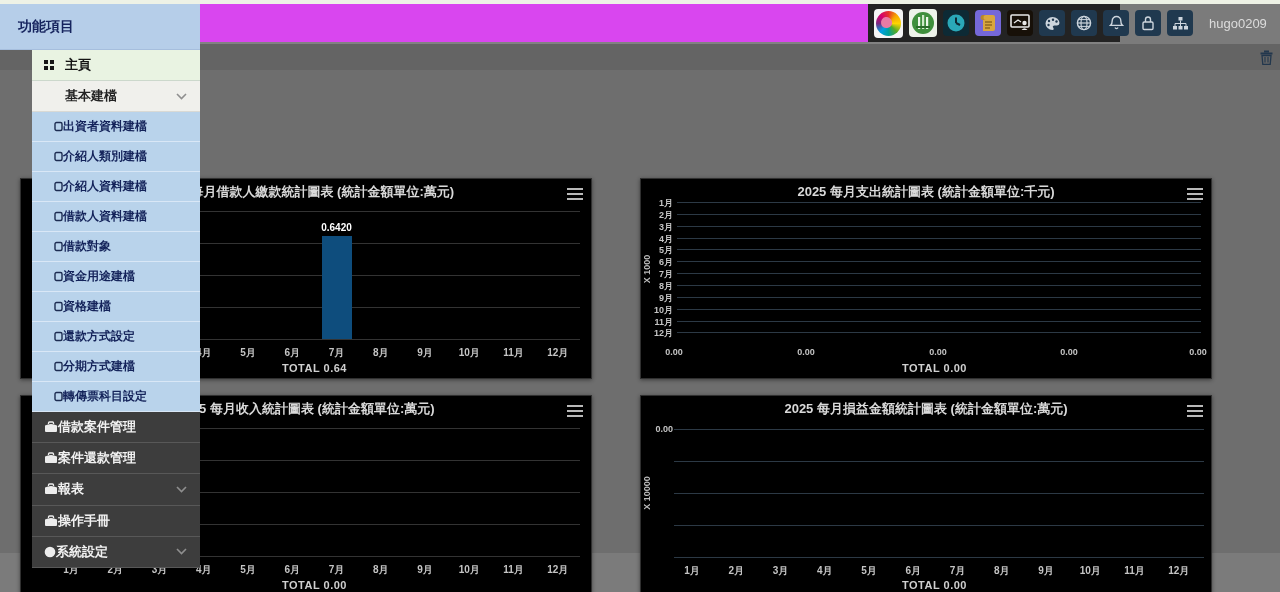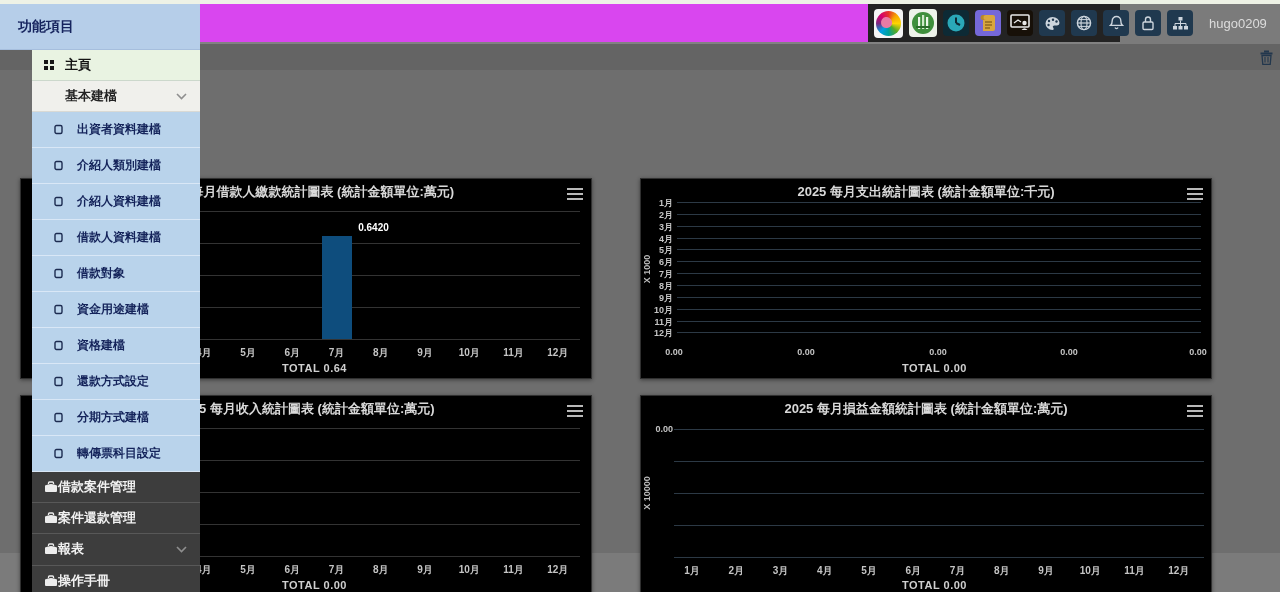--- a/index.html
+++ b/index.html
@@ -28,21 +28,21 @@
   .trash-wrap{position:absolute;right:6px;top:5px;width:16px;height:16px;display:flex;align-items:center;justify-content:center;cursor:pointer;}
   .content-panel{position:absolute;left:0;top:70px;width:1280px;height:483px;background:#6e6e6e;}
   
   .sidebar{position:absolute;left:0;top:0;width:200px;height:592px;z-index:10;font-weight:bold;}
   .side-top{height:4px;background:#eef2e6;}
   .side-head{height:45px;background:#b6cee9;color:#16245e;font-size:14px;display:flex;align-items:center;
     padding-left:18px;border-bottom:1px solid #a6bedd;}
   .srow{display:flex;align-items:center;box-sizing:border-box;margin-left:32px;}
   .srow.home{height:31px;background:#e9f3e2;border-bottom:1px solid #ccd8cc;color:#141414;font-size:13px;padding-left:12px;gap:11px;cursor:pointer;}
   .srow.group{height:31px;background:#f0f0ec;border-bottom:1px solid #d9d9d4;color:#232323;font-size:13px;padding-left:33px;cursor:pointer;}
-  .srow.sub{height:36px;background:#b9d3eb;border-bottom:1px solid #d9e7f6;color:#14235a;font-size:12px;padding-left:22px;gap:14px;cursor:pointer;}
+  .srow.sub{height:30px;background:#b9d3eb;border-bottom:1px solid #d9e7f6;color:#14235a;font-size:12px;padding-left:22px;cursor:pointer;}
   .srow.dark{height:31.2px;background:#3d3d3d;border-bottom:1px solid #585858;color:#f2f2f2;font-size:13px;padding-left:12px;gap:0;cursor:pointer;}
   .chev{margin-left:auto;margin-right:13px;display:flex;align-items:center;}
   .grip{display:grid;grid-template-columns:4px 4px;grid-template-rows:4px 4px;gap:2px;}
   .grip i{background:#161616;}
   .sicon,.dicon{display:flex;align-items:center;}
   
   .chart{position:absolute;width:570px;height:199px;background:#000;border:1px solid #303030;
     box-shadow:0 1px 4px rgba(0,0,0,.45);box-sizing:content-box;}
   .pos0{left:20px;top:108px;}
   .pos1{left:640px;top:108px;}
@@ -183,21 +183,21 @@
       <div class="xlab" style="left: 182.75px; top: 167px;">4月</div>
       <div class="xlab" style="left: 227px; top: 167px;">5月</div>
       <div class="xlab" style="left: 271.25px; top: 167px;">6月</div>
       <div class="xlab" style="left: 315.5px; top: 167px;">7月</div>
       <div class="xlab" style="left: 359.75px; top: 167px;">8月</div>
       <div class="xlab" style="left: 404px; top: 167px;">9月</div>
       <div class="xlab" style="left: 448.25px; top: 167px;">10月</div>
       <div class="xlab" style="left: 492.5px; top: 167px;">11月</div>
       <div class="xlab" style="left: 536.75px; top: 167px;">12月</div>
       <div class="bar" style="left: 300.5px; top: 57.28px; height: 102.72px; background: rgb(14, 77, 125);"></div>
-      <div class="vlab" style="left: 315.5px; top: 43.28px; margin-left: 37px;">0.6420</div>
+      <div class="vlab" style="left: 315.5px; top: 43.28px;">0.6420</div>
       <div class="total">TOTAL 0.64</div>
     </div>
   <div id="chart1" class="chart pos1">
       <div class="chart-title">2025 每月支出統計圖表 (統計金額單位:千元)</div>
       <div class="chart-menu"><svg width="16" height="12" viewBox="0 0 16 12">
           <rect y="0" width="16" height="2" fill="#b9b9b9"></rect>
           <rect y="5" width="16" height="2" fill="#b9b9b9"></rect>
           <rect y="10" width="16" height="2" fill="#b9b9b9"></rect>
         </svg></div>
       <div class="ylab" style="top: 18px;">1月</div>

